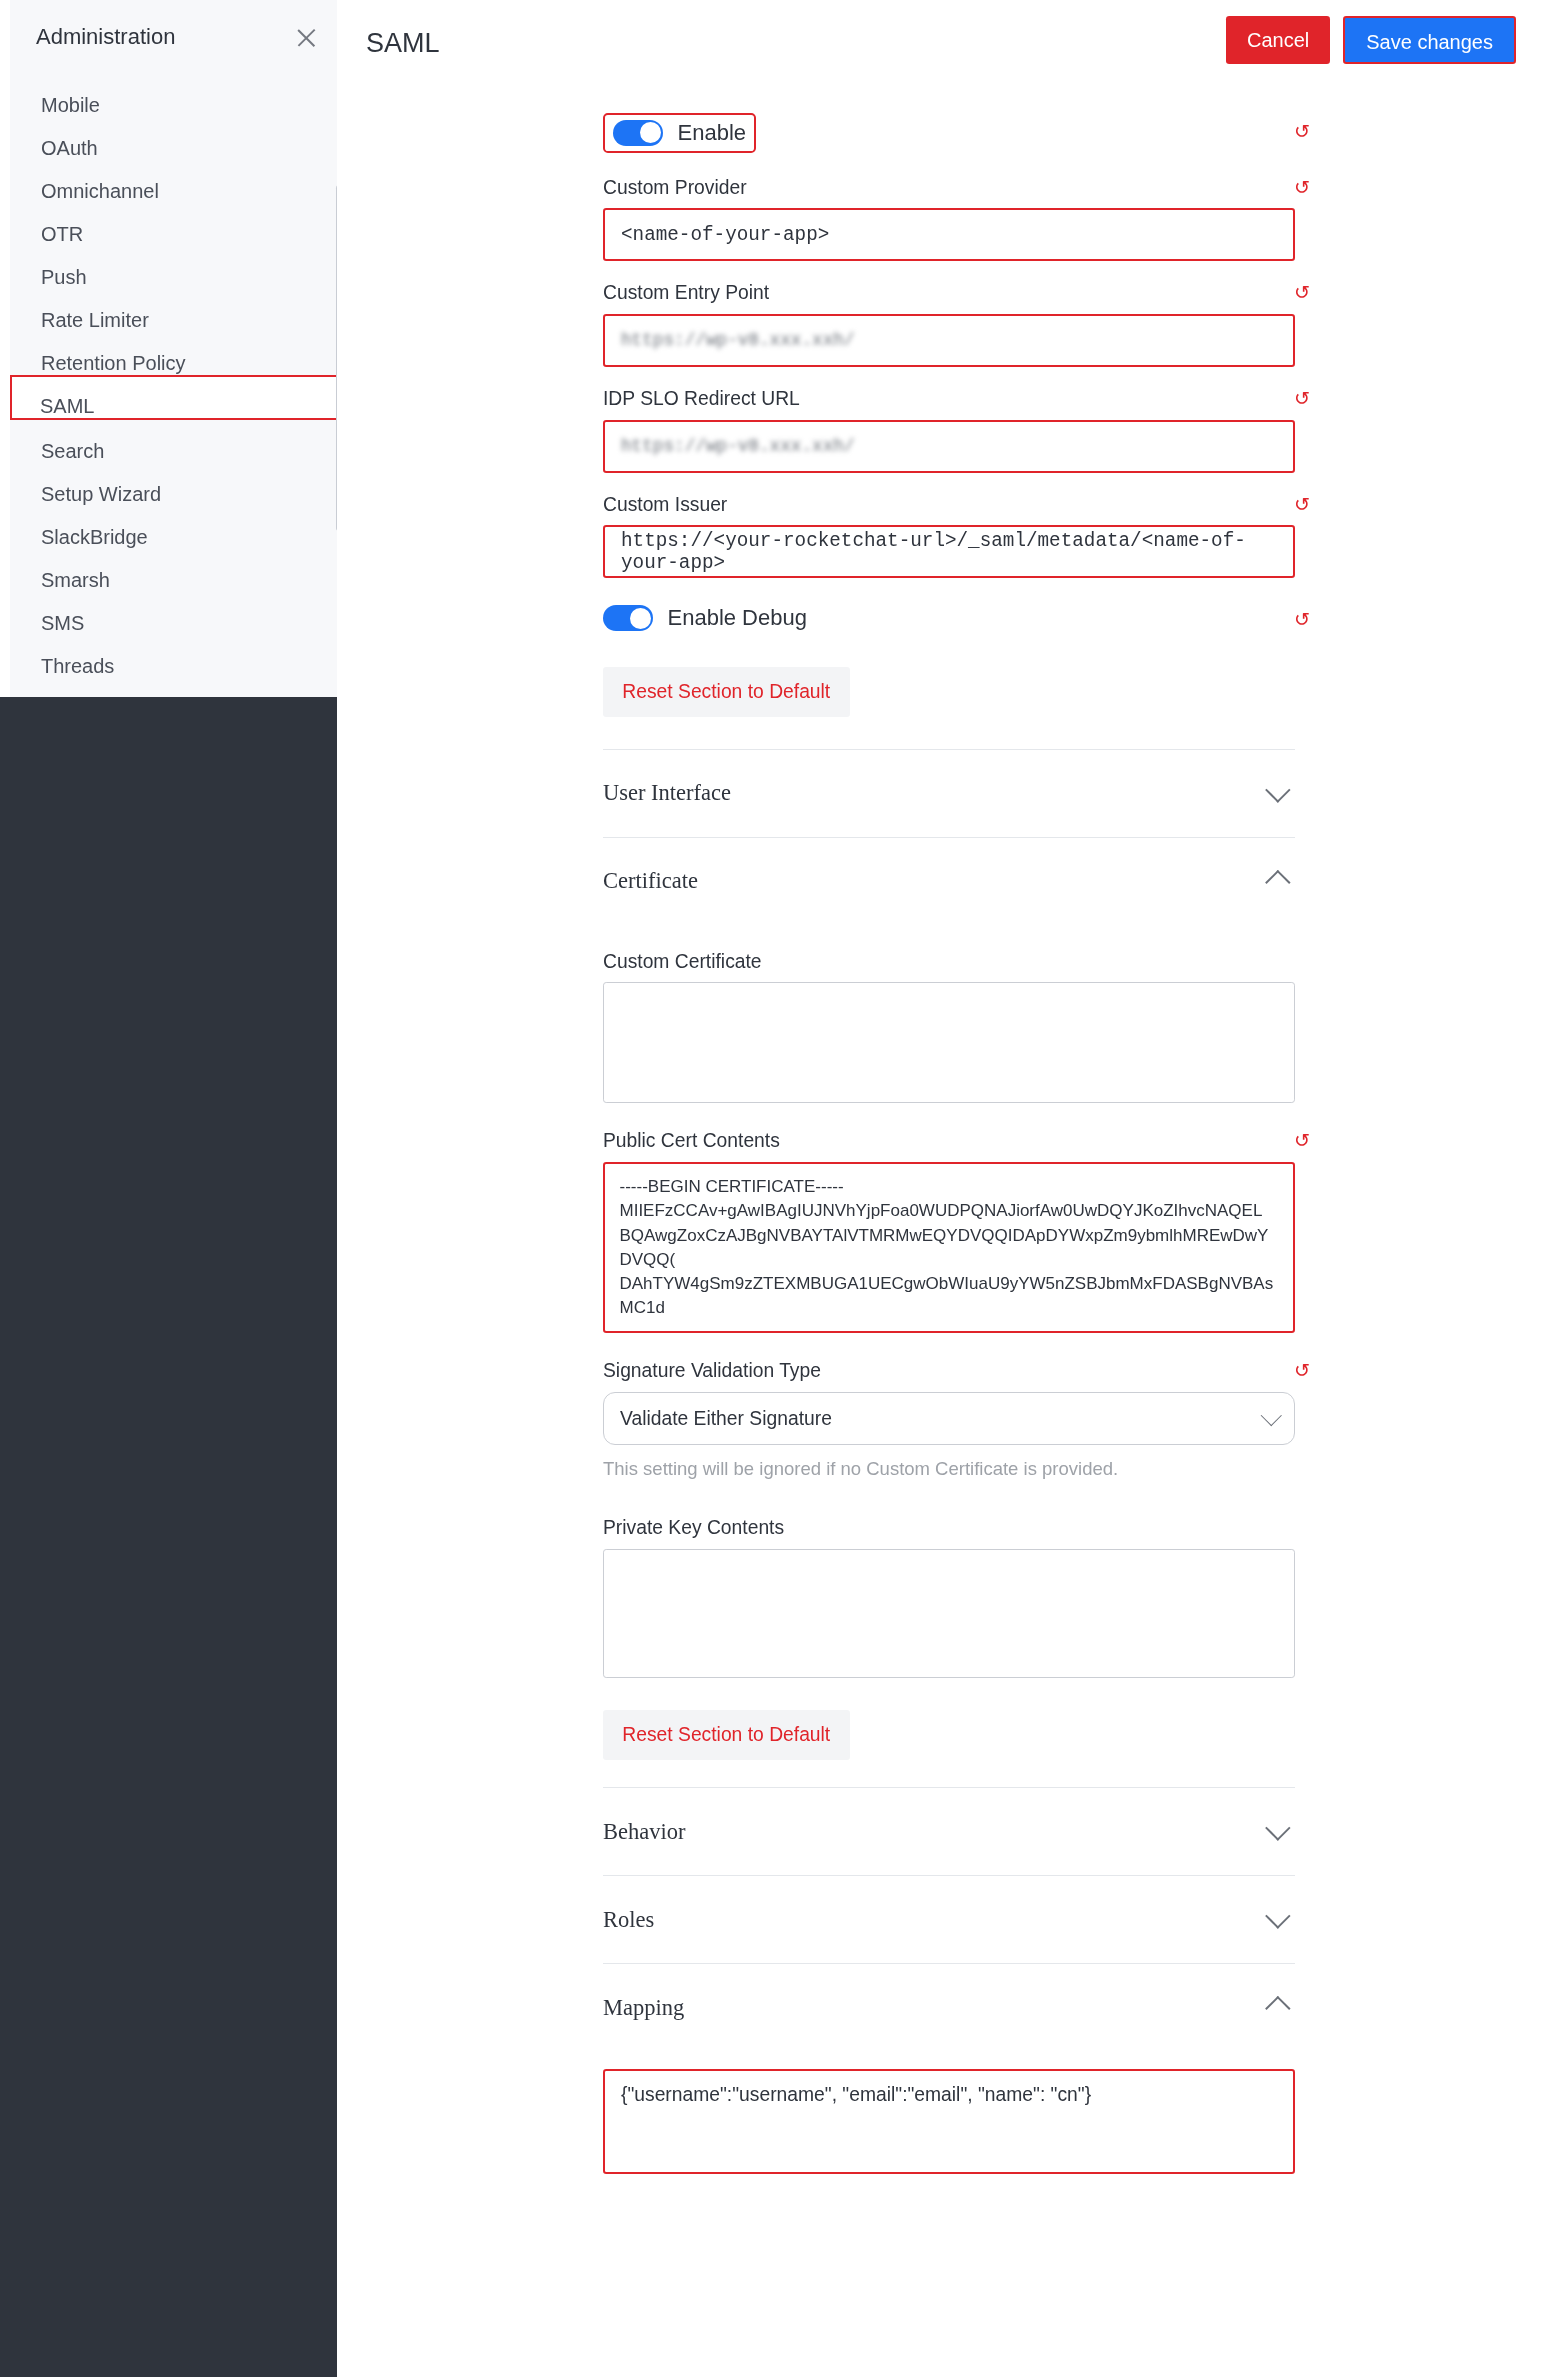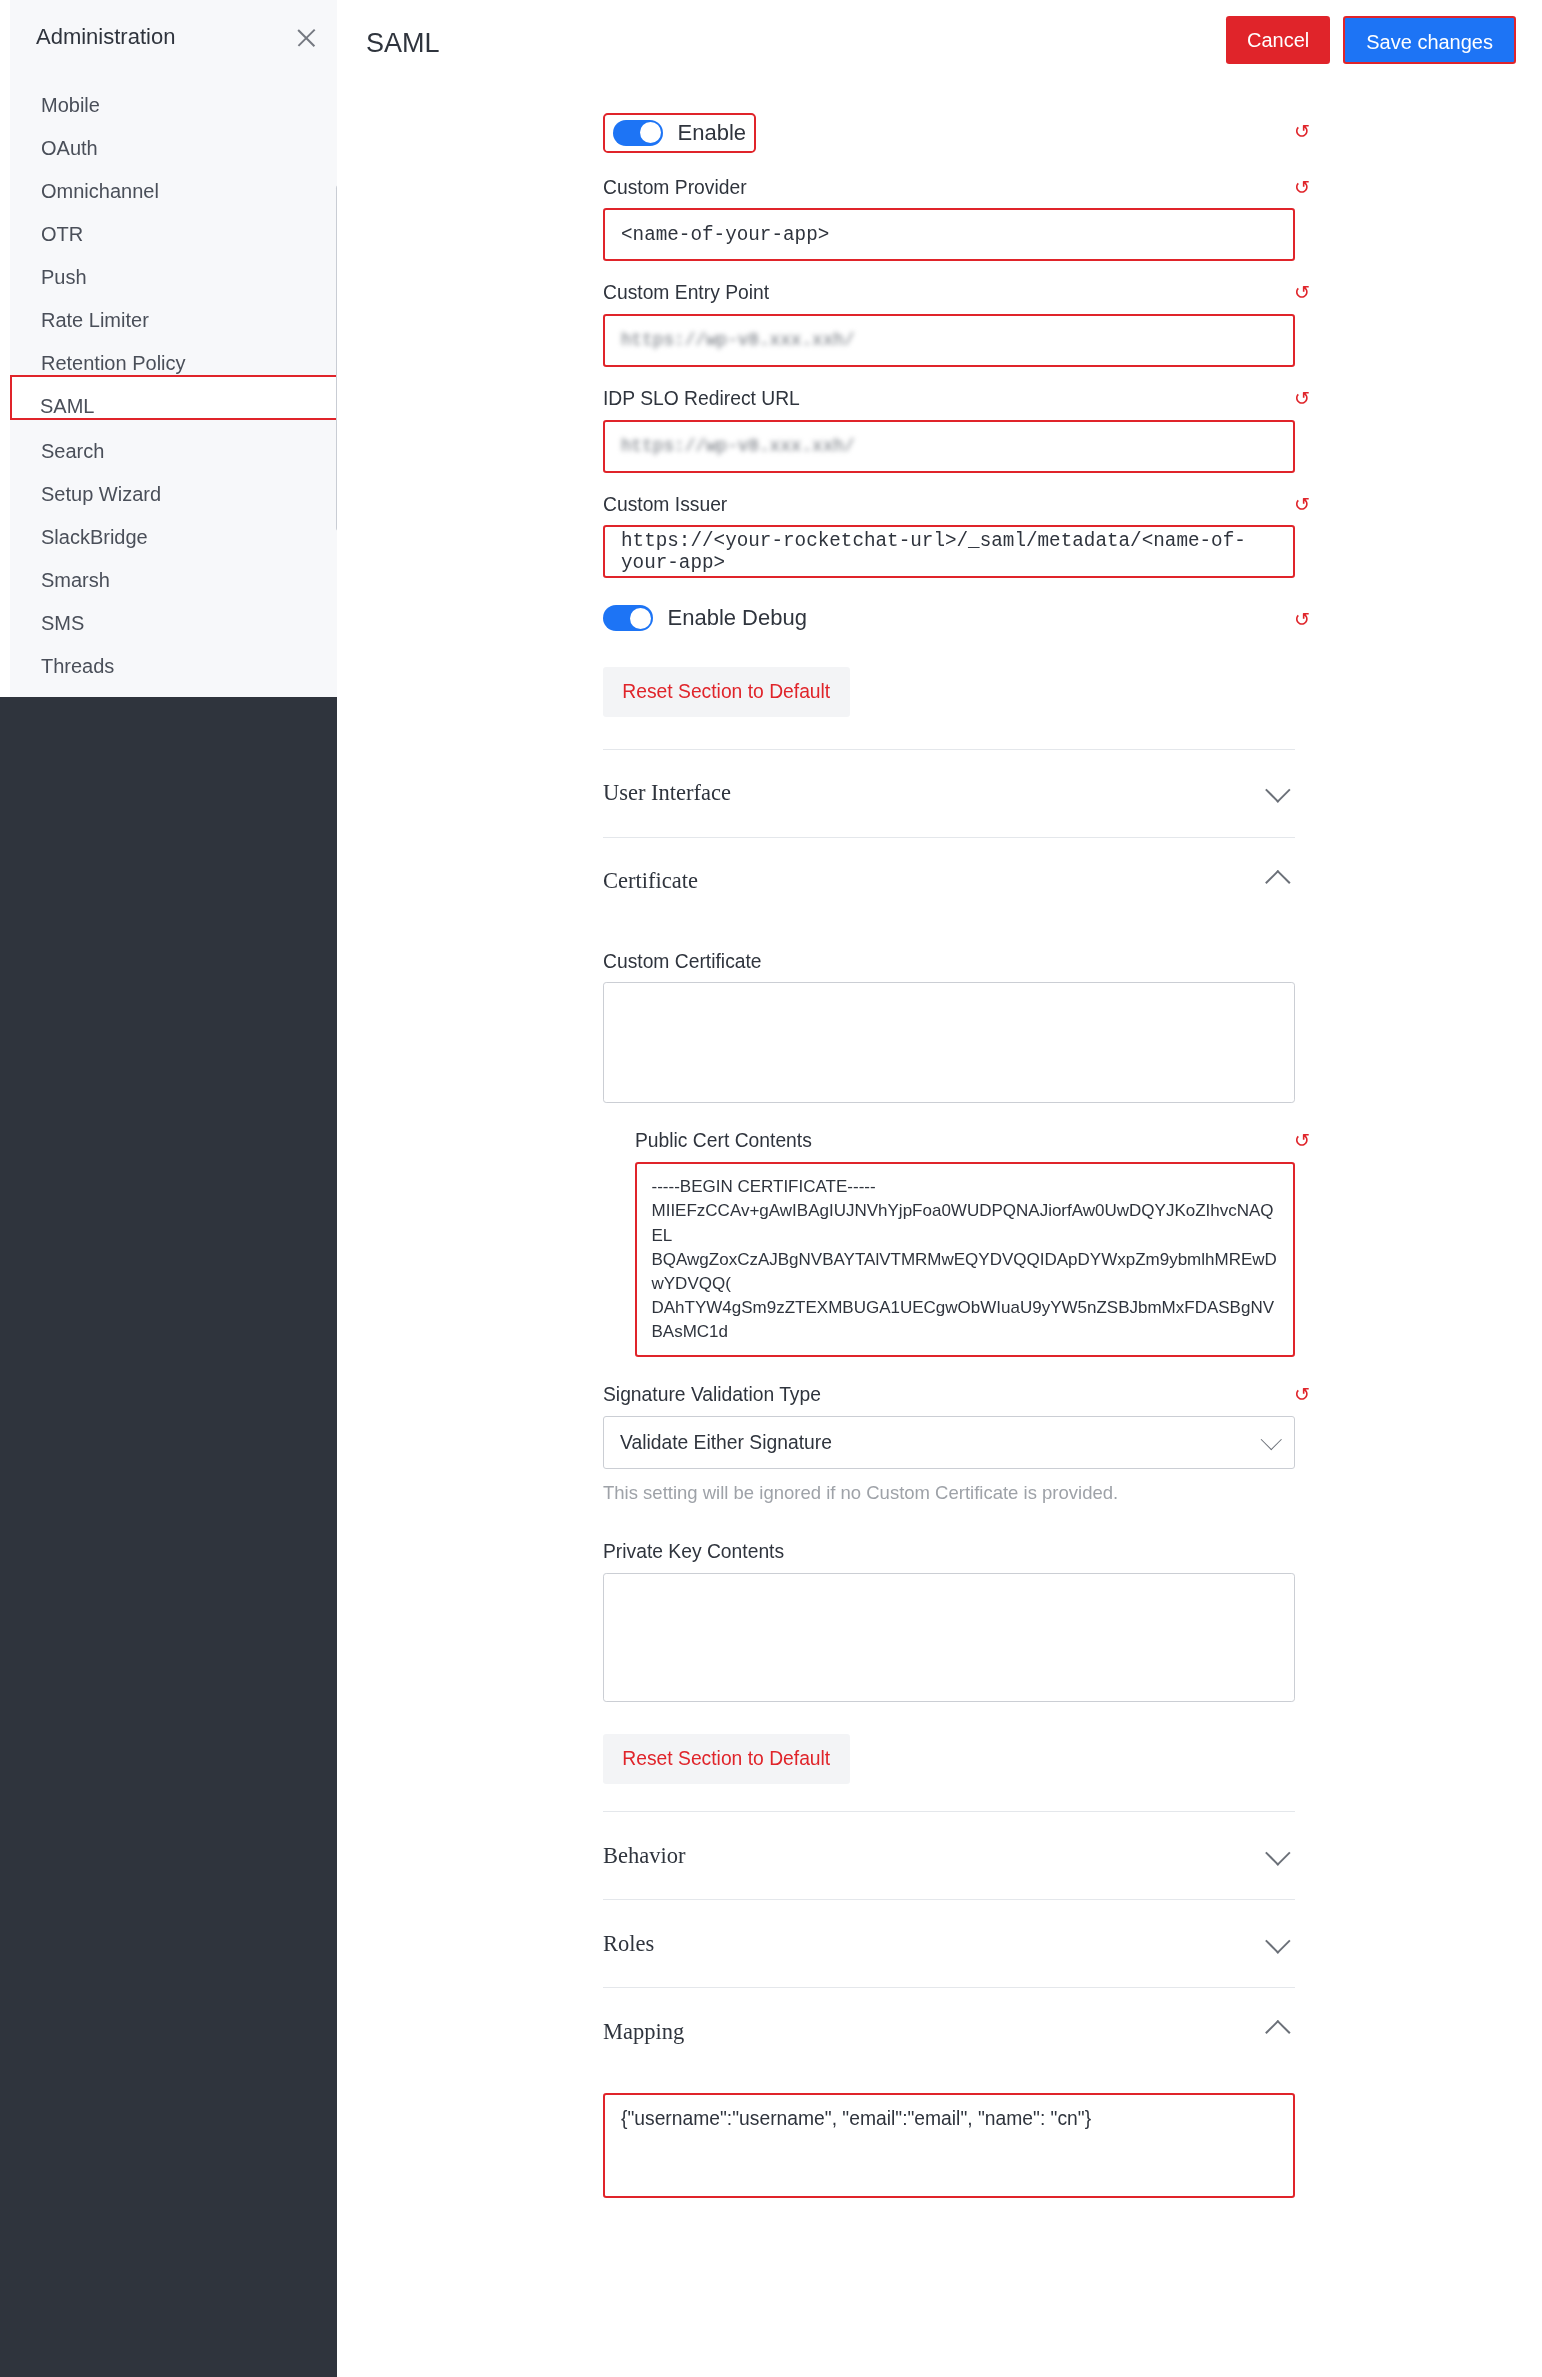--- a/index.html
+++ b/index.html
@@ -284,21 +284,21 @@
     word-break: break-all;
     white-space: pre-wrap;
     overflow: hidden;
   }
   .textarea.tall { min-height: 129px; }
 
   .select {
     width: 100%;
     height: 53px;
     border: 0.8px solid #cbced4;
-    border-radius: 3px;
+    border-radius: 12px;
     padding: 0 16px;
     font-size: 19.3px;
     color: #2f343d;
     display: flex;
     align-items: center;
     justify-content: space-between;
     background: #fff;
     cursor: pointer;
   }
   .select .chev { margin: 0 0 6.4px 0; width: 14.5px; height: 14.5px; border-width: 1.6px; }
@@ -456,21 +456,21 @@
     <div class="section-header">
       <span class="section-title">Certificate</span>
       <span class="chev up"></span>
     </div>
 
     <div class="field" style="margin-top:26px;">
       <span class="field-label">Custom Certificate</span>
       <div class="textarea"></div>
     </div>
 
-    <div class="field" style="margin-top:27px;margin-left:32px;">
+    <div class="field" style="margin-top:27px;">
       <span class="field-label">Public Cert Contents</span>
       <span class="reset-icon">↺</span>
       <div class="textarea highlight tall">-----BEGIN CERTIFICATE-----
 MIIEFzCCAv+gAwIBAgIUJNVhYjpFoa0WUDPQNAJiorfAw0UwDQYJKoZIhvcNAQEL
 BQAwgZoxCzAJBgNVBAYTAlVTMRMwEQYDVQQIDApDYWxpZm9ybmlhMREwDwYDVQQ(
 DAhTYW4gSm9zZTEXMBUGA1UECgwObWIuaU9yYW5nZSBJbmMxFDASBgNVBAsMC1d</div>
     </div>
 
     <div class="field" style="margin-top:27px;">
       <span class="field-label">Signature Validation Type</span>

